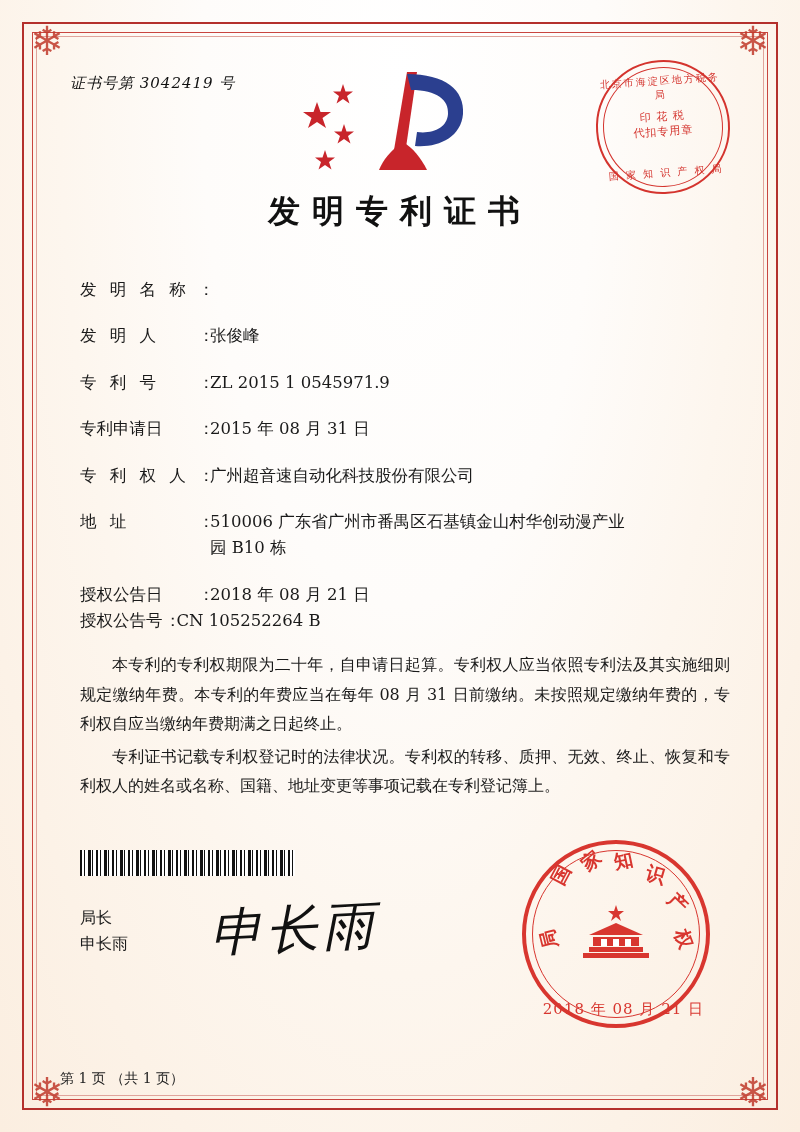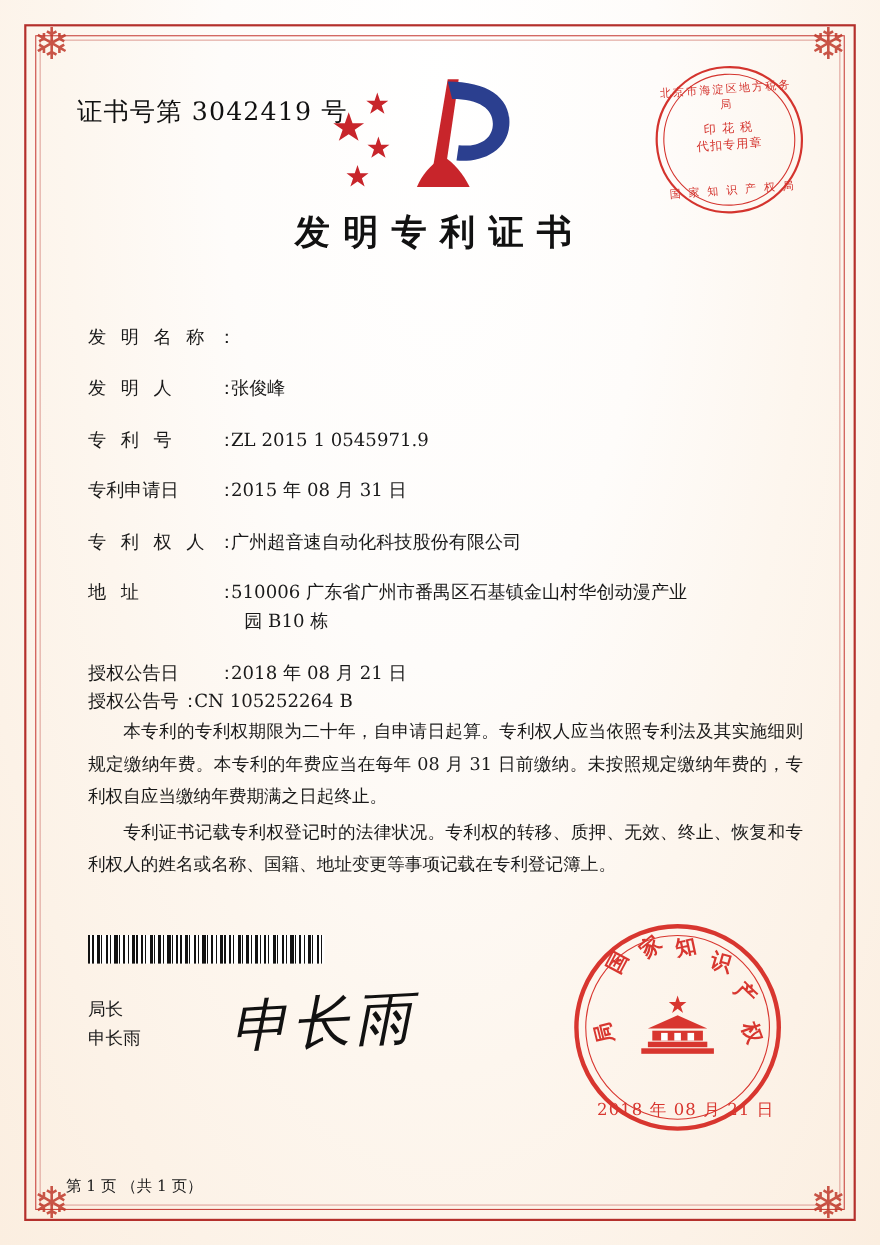--- a/index.html
+++ b/index.html
@@ -36,22 +36,22 @@
   }
   .corner.tl{left:24px;top:20px;}
   .corner.tr{right:24px;top:20px;transform:scaleX(-1);}
   .corner.bl{left:24px;bottom:20px;transform:scaleY(-1);}
   .corner.br{right:24px;bottom:20px;transform:scale(-1,-1);}
 
   .content{
     position:absolute;left:60px;top:50px;right:60px;bottom:50px;
   }
   .cert-no{
-    position:absolute;left:10px;top:36px;
-    font-size:23px;letter-spacing:1px;color:#111;
+    position:absolute;left:10px;top:24px;
+    font-size:15px;letter-spacing:1px;color:#111;font-style:italic;
   }
   .logo{
     position:absolute;left:50%;top:18px;transform:translateX(-50%);
     width:210px;height:110px;
   }
   .red-seal-top{
     position:absolute;right:10px;top:10px;
     width:130px;height:130px;border-radius:50%;
     border:2.5px solid #d4342e;color:#d4342e;
     display:flex;align-items:center;justify-content:center;
@@ -74,33 +74,33 @@
     position:absolute;left:5px;top:5px;right:5px;bottom:5px;
     border:1px solid #d4342e;border-radius:50%;
   }
   .title{
     position:absolute;left:0;right:0;top:140px;
     text-align:center;font-size:32px;letter-spacing:12px;
     font-weight:bold;color:#111;
     font-family:"DejaVu Serif","Liberation Serif",serif;
   }
   .fields{
-    position:absolute;left:20px;right:10px;top:244px;
+    position:absolute;left:20px;right:10px;top:227px;
     font-size:16.5px;line-height:1.6;
   }
   .field{
     display:flex;align-items:flex-start;margin-bottom:20px;
   }
   .field .lbl{
     width:118px;flex:none;letter-spacing:4px;white-space:nowrap;
   }
   .field .lbl.tight{letter-spacing:0px;}
   .field .sep{flex:none;width:12px;}
   .field .val{flex:1;}
-  .field .val .line2{display:block;margin-left:12px;}
+  .field .val .line2{display:block;margin-left:0;}
   .two-col{display:flex;flex-direction:column;}
   .two-col .c1{width:340px;display:flex;}
   .two-col .c2{flex:1;display:flex;}
   .two-col .c2 .lbl{width:auto;margin-right:2px;}
 
   .body-text{
     position:absolute;left:20px;right:10px;top:600px;
     font-size:16px;line-height:1.85;text-align:justify;
   }
   .body-text p{margin:0 0 3px 0;text-indent:2em;}

